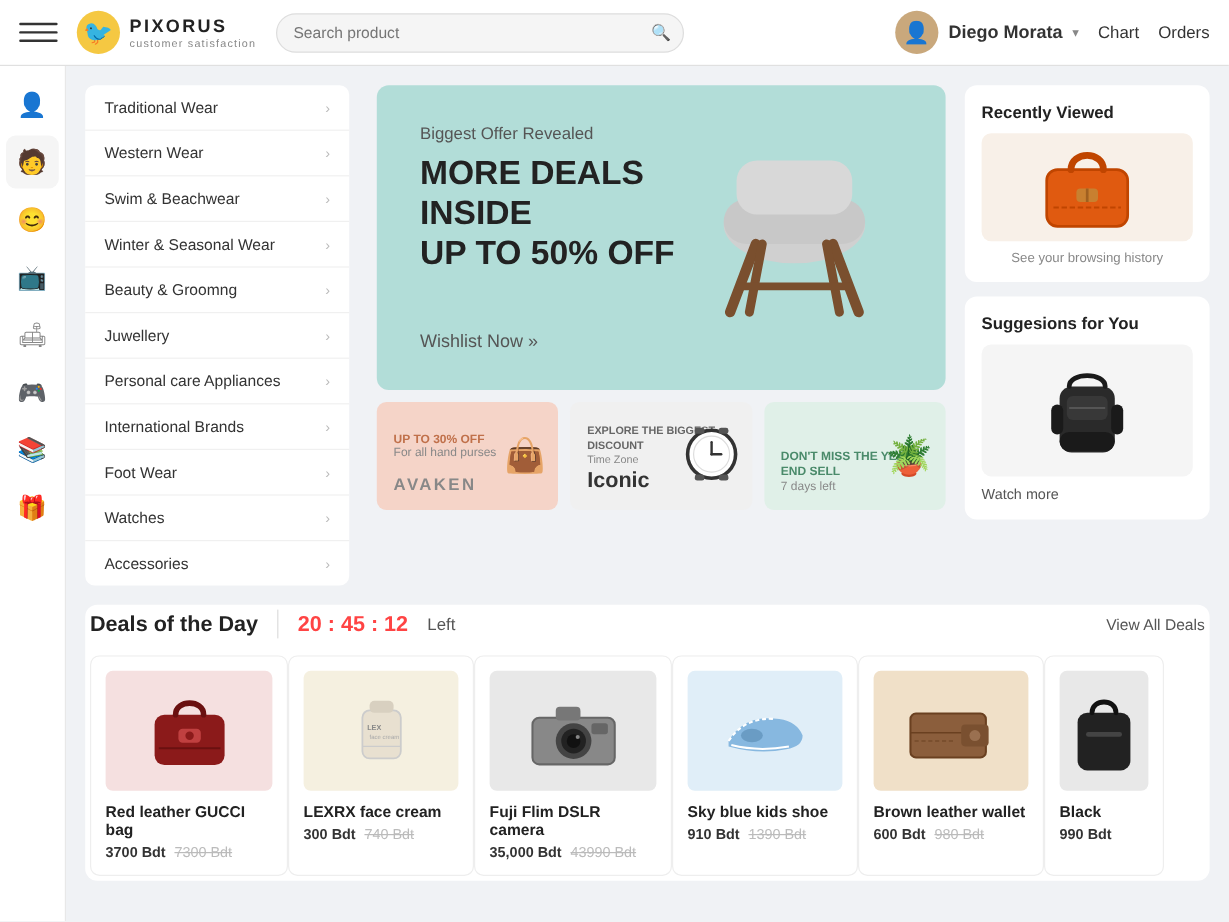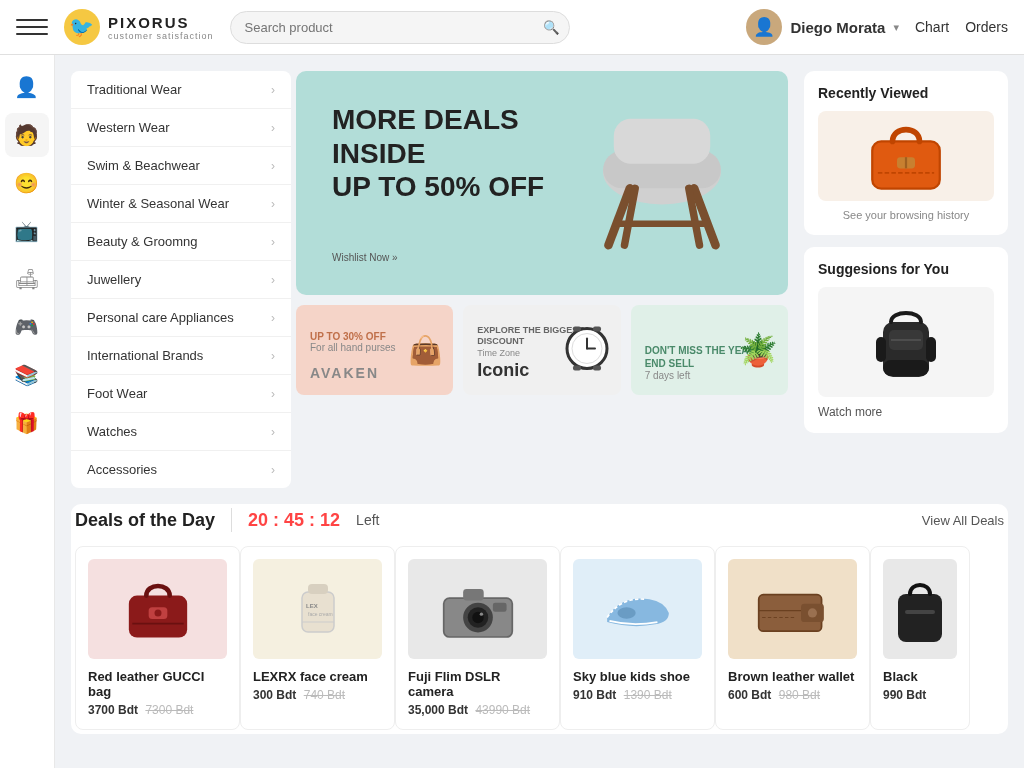--- a/index.html
+++ b/index.html
@@ -42,21 +42,21 @@
     .category-arrow { color: #bbb; font-size: 12px; }
     .category-col { width: 220px; flex-shrink: 0; }
     .hero-col { flex: 1; display: flex; flex-direction: column; gap: 10px; }
 
     
     .hero-banner { background: #b2ddd8; border-radius: 10px; padding: 32px 36px; display: flex; align-items: center; justify-content: space-between; min-height: 200px; position: relative; overflow: hidden; }
     .banner-text { z-index: 2; }
     .banner-sub { font-size: 14px; color: #555; margin-bottom: 8px; }
     .banner-main { font-size: 28px; font-weight: 900; color: #222; line-height: 1.2; margin-bottom: 16px; }
     .wishlist-btn { font-size: 13px; color: #555; cursor: pointer; display: flex; align-items: center; gap: 6px; }
-    .wishlist-btn span { font-size: 10px; margin-top: 32px; }
+    .wishlist-btn span { font-size: 15px; margin-top: 32px; }
     .banner-chair { width: 200px; height: 160px; display: flex; align-items: center; justify-content: center; }
 
     
     .mini-banners { display: flex; gap: 10px; }
     .mini-banner { flex: 1; border-radius: 8px; padding: 14px; min-height: 90px; display: flex; flex-direction: column; justify-content: flex-end; position: relative; overflow: hidden; }
     .mini-banner-1 { background: #f5d4c8; }
     .mini-banner-2 { background: #f0f0f0; }
     .mini-banner-3 { background: #e0f0e8; }
     .mini-brand { font-size: 14px; font-weight: 800; color: #888; letter-spacing: 2px; margin-top: 8px; }
     .iconic-text { font-size: 18px; font-weight: 700; color: #333; }
@@ -131,21 +131,21 @@
     <div class="side-nav-item">🛋</div>
     <div class="side-nav-item">🎮</div>
     <div class="side-nav-item">📚</div>
     <div class="side-nav-item">🎁</div>
   </div>
 
   <div class="content">
 
     <div class="top-row">
 
-      <div style="flex:1; display:flex; gap:5px;">
+      <div style="flex:1; display:flex; gap:23px;">
 
         <div class="category-col">
           <div class="category-panel">
             <div class="category-item">
               <span>Traditional Wear</span>
               <span class="category-arrow">›</span>
             </div>
             <div class="category-item">
               <span>Western Wear</span>
               <span class="category-arrow">›</span>
@@ -186,20 +186,21 @@
               <span>Accessories</span>
               <span class="category-arrow">›</span>
             </div>
           </div>
         </div>
 
         <div class="hero-col">
 
           <div class="hero-banner">
             <div class="banner-text">
+              <div class="banner-sub">Biggest Offer Revealed</div>
               <div class="banner-main">MORE DEALS INSIDE<br>UP TO 50% OFF</div>
               <div class="wishlist-btn">
                 <span>Wishlist Now »</span>
               </div>
             </div>
             <div class="banner-chair">
               <svg viewBox="0 0 160 140" width="180" height="150">
 
                 <ellipse cx="80" cy="60" rx="55" ry="30" fill="#d0d0d0"></ellipse>
                 <rect x="25" y="40" width="110" height="35" rx="18" fill="#c8c8c8"></rect>

